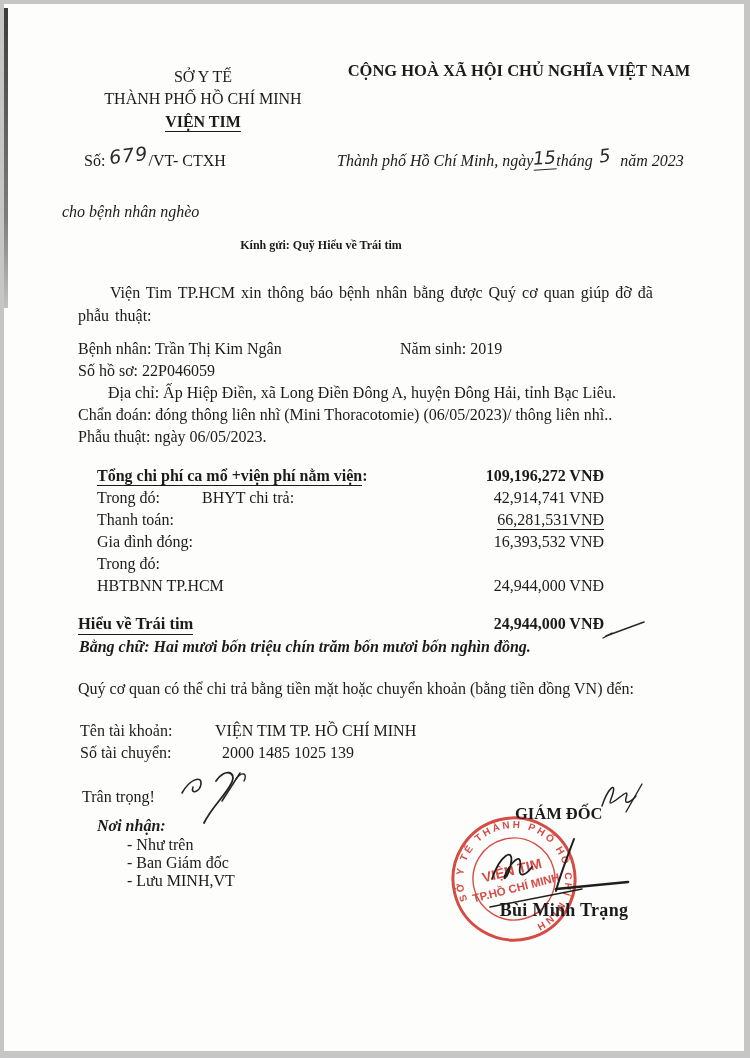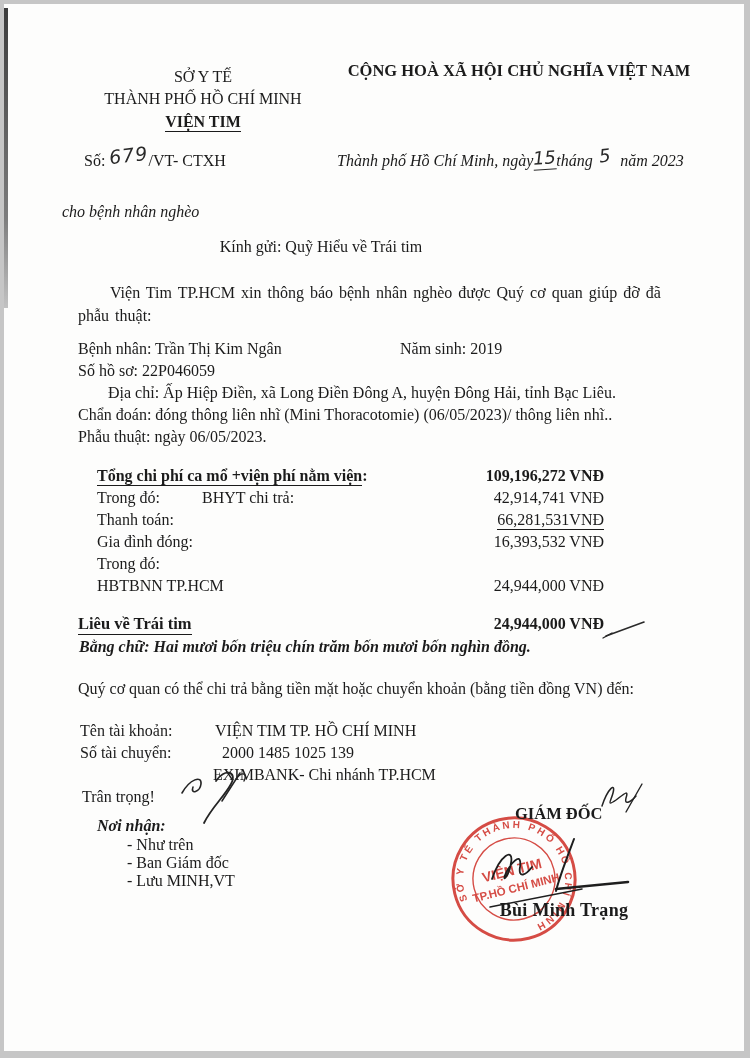--- a/index.html
+++ b/index.html
@@ -43,23 +43,23 @@
   <div class="abs center" style="left:330px;top:56px;width:370px;">
     <div class="line b" style="font-size:16.5px;">CỘNG HOÀ XÃ HỘI CHỦ NGHĨA VIỆT NAM</div>
   </div>
 
   <div class="abs line" style="left:80px;top:144px;"><span>Số:</span> <span class="hw hw-ref">679</span><span>/VT- CTXH</span></div>
 
   <div class="abs line i" style="left:333px;top:145px;"><span>Thành phố Hồ Chí Minh, ngày</span><span class="hw hw-day">15</span><span>tháng</span><span class="hw hw-month">5</span> <span>năm 2023</span></div>
 
   <div class="abs line i" style="left:58px;top:197px;">cho bệnh nhân nghèo</div>
 
-  <div class="abs center" style="left:0;top:234px;width:634px;font-size:16px;">Kính gửi: Quỹ Hiểu về Trái tim</div>
+  <div class="abs center" style="left:0;top:234px;width:634px;font-size:12px;font-weight:bold;">Kính gửi: Quỹ Hiểu về Trái tim</div>
 
-  <div class="abs" style="left:74px;top:277px;width:602px;font-size:16px;line-height:23px;text-indent:32px;word-spacing:2px;">Viện Tim TP.HCM xin thông báo bệnh nhân nghèo được Quý cơ quan giúp đỡ đã phẫu thuật:</div>
+  <div class="abs" style="left:74px;top:277px;width:602px;font-size:16px;line-height:23px;text-indent:32px;word-spacing:2px;">Viện Tim TP.HCM xin thông báo bệnh nhân bằng được Quý cơ quan giúp đỡ đã phẫu thuật:</div>
 
   <div class="abs line" style="left:74px;top:334px;">Bệnh nhân: Trần Thị Kim Ngân</div>
   <div class="abs line" style="left:396px;top:334px;">Năm sinh: 2019</div>
   <div class="abs line" style="left:74px;top:356px;">Số hồ sơ: 22P046059</div>
   <div class="abs line" style="left:74px;top:378px;margin-left:30px;">Địa chỉ: Ấp Hiệp Điền, xã Long Điền Đông A, huyện Đông Hải, tỉnh Bạc Liêu.</div>
   <div class="abs line" style="left:74px;top:400px;">Chẩn đoán: đóng thông liên nhĩ (Mini Thoracotomie) (06/05/2023)/ thông liên nhĩ..</div>
   <div class="abs line" style="left:74px;top:422px;">Phẫu thuật: ngày 06/05/2023.</div>
 
   <div class="cost-row" style="top:461px;">
     <span class="cost-label b"><span class="u">Tổng chi phí ca mổ +viện phí nằm viện</span><span>:</span></span>
@@ -80,37 +80,36 @@
   </div>
   <div class="cost-row" style="top:549px;">
     <span class="cost-label">Trong đó:</span>
   </div>
   <div class="cost-row" style="top:571px;">
     <span class="cost-label">HBTBNN TP.HCM</span>
     <span class="value-col">24,944,000 VNĐ</span>
   </div>
 
   <div class="cost-row" style="top:609px;">
-    <span class="b" style="position:absolute;left:74px;font-size:16.5px;line-height:22px;"><span class="u">Liêu về Trái tim</span></span>
+    <span class="b" style="position:absolute;left:74px;font-size:16.5px;line-height:22px;"><span class="u">Hiểu về Trái tim</span></span>
     <span class="value-col b">24,944,000 VNĐ</span>
   </div>
   <svg class="abs" style="left:598px;top:612px;z-index:4;" width="48" height="26" viewBox="0 0 48 26">
     <path d="M4 20 L42 6" stroke="#2a2a2a" stroke-width="1.6" fill="none" stroke-linecap="round"></path>
     <path d="M1 22 L10 17" stroke="#2a2a2a" stroke-width="1.4" fill="none" stroke-linecap="round"></path>
   </svg>
 
   <div class="abs line i b" style="left:75px;top:632px;"><span>Bằng chữ:</span> <span>Hai mươi bốn triệu chín trăm bốn mươi bốn nghìn đồng.</span></div>
 
   <div class="abs line" style="left:74px;top:674px;">Quý cơ quan có thể chi trả bằng tiền mặt hoặc chuyển khoản (bằng tiền đồng VN) đến:</div>
 
   <div class="abs line" style="left:76px;top:716px;">Tên tài khoản:</div>
   <div class="abs line" style="left:211px;top:716px;">VIỆN TIM TP. HỒ CHÍ MINH</div>
   <div class="abs line" style="left:76px;top:738px;">Số tài chuyển:</div>
   <div class="abs line" style="left:218px;top:738px;">2000 1485 1025 139</div>
-  <div class="abs line" style="left:209px;top:760px;">EXIMBANK- Chi nhánh TP.HCM</div>
 
   <div class="abs line" style="left:78px;top:782px;">Trân trọng!</div>
   <svg class="abs" style="left:172px;top:763px;z-index:4;" width="110" height="62" viewBox="0 0 110 62">
     <path d="M6 26 C14 12, 26 8, 25 17 C24 25, 14 28, 17 20" stroke="#242424" stroke-width="1.6" fill="none" stroke-linecap="round"></path>
     <path d="M40 14 C48 1, 62 4, 55 17 C48 30, 36 40, 28 56" stroke="#242424" stroke-width="1.8" fill="none" stroke-linecap="round"></path>
     <path d="M64 6 L46 34" stroke="#242424" stroke-width="1.5" fill="none" stroke-linecap="round"></path>
     <path d="M60 12 C66 4, 72 6, 68 14" stroke="#242424" stroke-width="1.4" fill="none" stroke-linecap="round"></path>
   </svg>
 
   <div class="abs line i b" style="left:93px;top:811px;">Nơi nhận:</div>

